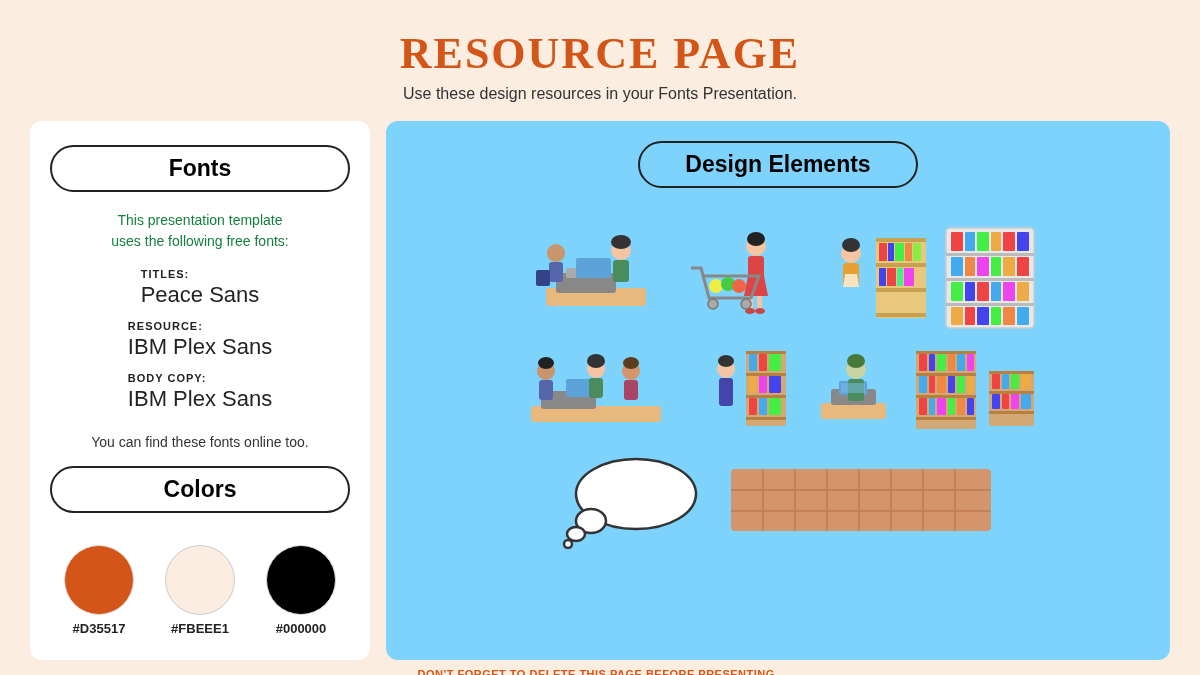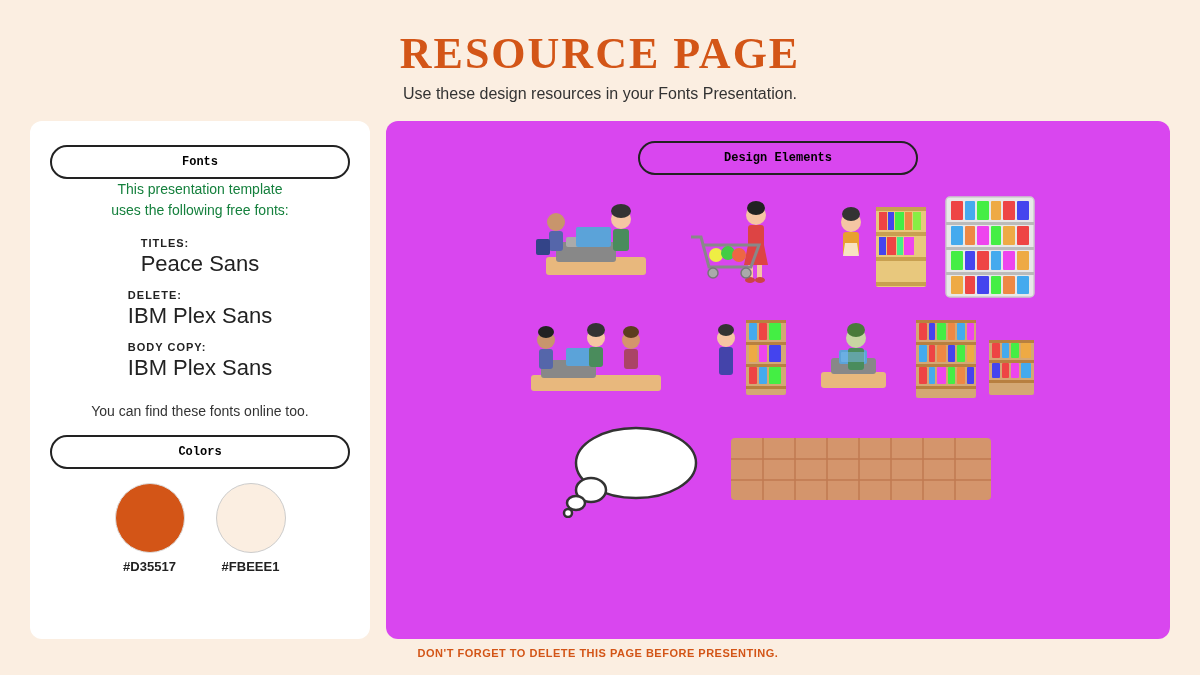--- a/index.html
+++ b/index.html
@@ -48,24 +48,24 @@
       display: flex;
       flex-direction: column;
       align-items: center;
     }
 
     .section-header {
       border: 2px solid #222;
       border-radius: 30px;
       padding: 8px 40px;
       font-weight: 800;
-      font-size: 12px;
+      font-size: 23px;
+      margin-bottom: 18px;
       text-align: center;
       width: 100%;
-      font-family: Liberation Mono, monospace;
     }
 
     .fonts-intro {
       font-size: 14px;
       text-align: center;
       color: #15803d;
       margin-bottom: 16px;
       line-height: 1.5;
     }
 
@@ -125,21 +125,21 @@
     }
 
     .color-hex {
       font-size: 13px;
       font-weight: 600;
       color: #222;
     }
 
     
     .right-panel {
-      background: #d946ef;
+      background: #7dd3fc;
       border-radius: 12px;
       padding: 20px 24px;
       flex: 1;
       display: flex;
       flex-direction: column;
       align-items: center;
     }
 
     .design-grid {
       display: flex;
@@ -185,41 +185,45 @@
     <div class="section-header">Fonts</div>
 
     <p class="fonts-intro">This presentation template<br>uses the following free fonts:</p>
 
     <div class="font-entry">
       <span class="font-label">TITLES:</span>
       <span class="font-name">Peace Sans</span>
     </div>
 
     <div class="font-entry">
-      <span class="font-label">DELETE:</span>
+      <span class="font-label">RESOURCE:</span>
       <span class="font-name" style="font-family: 'Segoe UI', Arial, sans-serif;">IBM Plex Sans</span>
     </div>
 
     <div class="font-entry">
       <span class="font-label">BODY COPY:</span>
       <span class="font-name" style="font-family: 'Segoe UI', Arial, sans-serif;">IBM Plex Sans</span>
     </div>
 
     <p class="font-find">You can find these fonts online too.</p>
 
     <div class="colors-section">
       <div class="section-header">Colors</div>
       <div class="color-swatches">
         <div class="color-swatch-item">
           <div class="color-circle" style="background-color: #D35517;"></div>
           <span class="color-hex">#D35517</span>
         </div>
         <div class="color-swatch-item">
           <div class="color-circle" style="background-color: #FBEEE1; border: 1px solid #ccc;"></div>
           <span class="color-hex">#FBEEE1</span>
+        </div>
+        <div class="color-swatch-item">
+          <div class="color-circle" style="background-color: #000000;"></div>
+          <span class="color-hex">#000000</span>
         </div>
       </div>
     </div>
   </div>
 
   <div class="right-panel">
     <div class="section-header" style="width: 280px;">Design Elements</div>
 
     <div class="design-grid">
 

